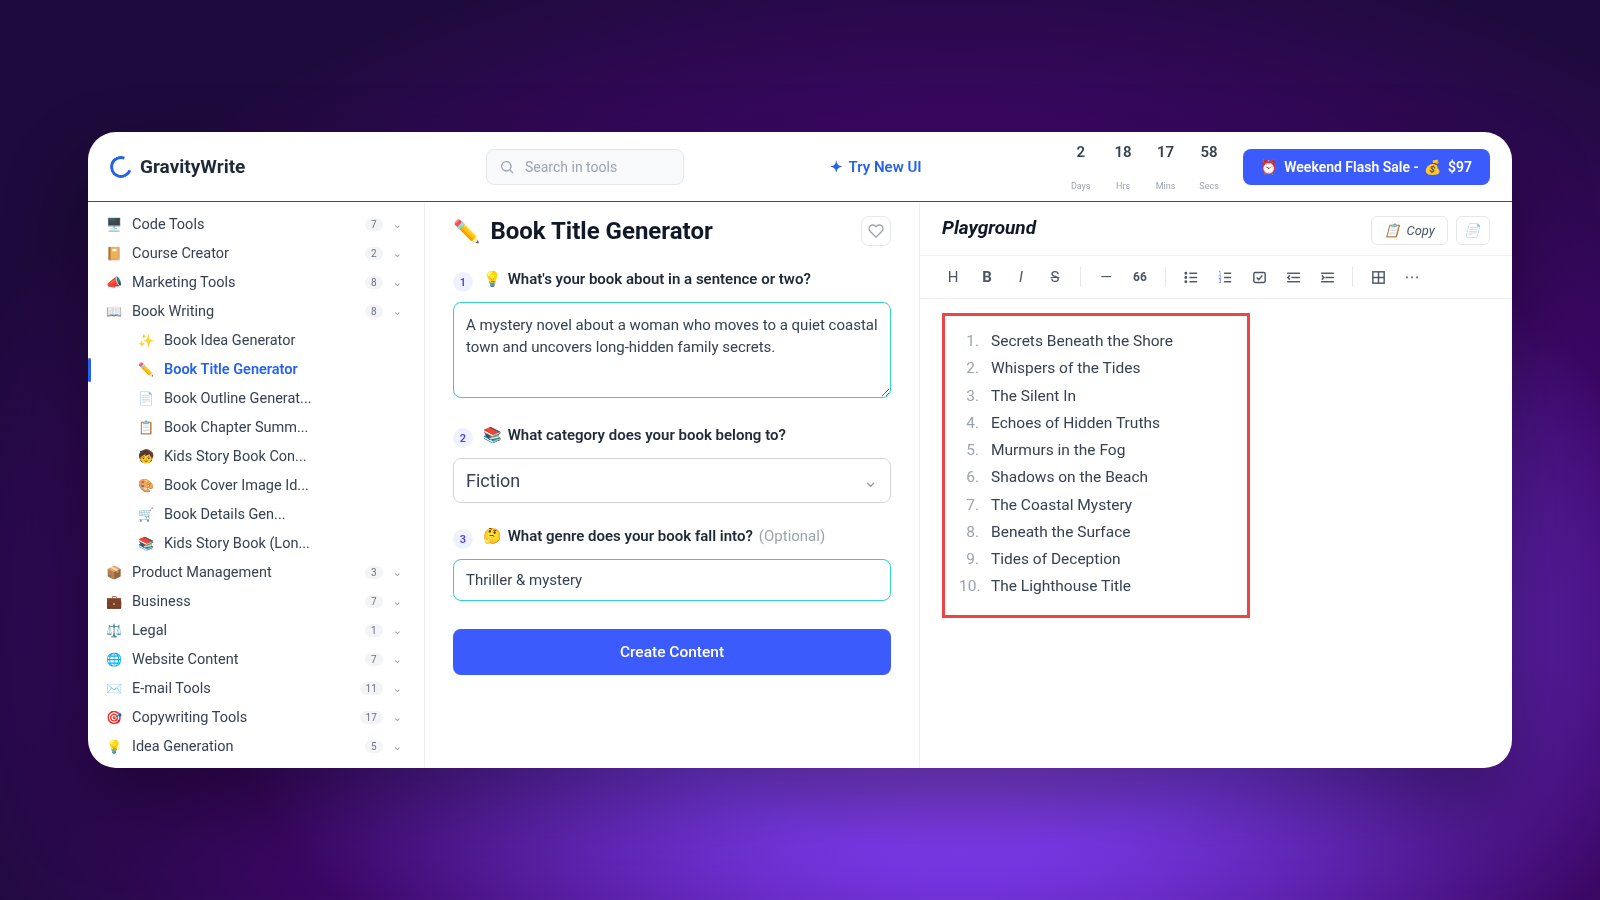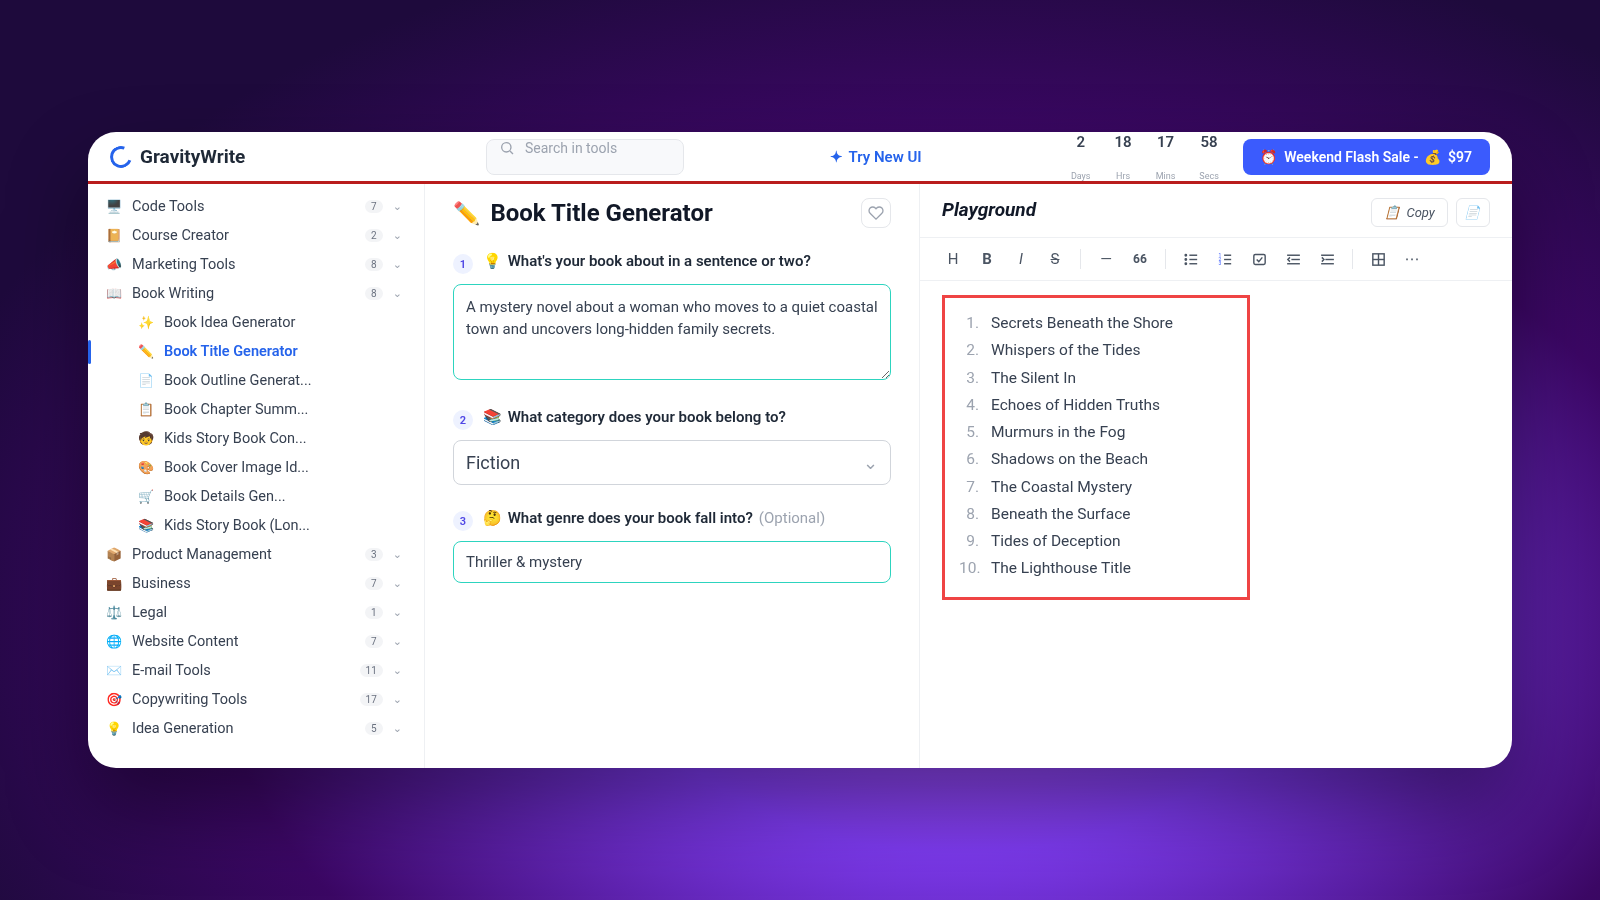--- a/index.html
+++ b/index.html
@@ -1,21 +1,21 @@
 <!DOCTYPE html>
 <html><head>
 <meta charset="utf-8">
 <style>
 * { margin:0; padding:0; box-sizing:border-box; font-family:-apple-system,BlinkMacSystemFont,"Segoe UI",Roboto,sans-serif; }
 body { width:1600px; height:900px; background:radial-gradient(ellipse at 60% 70%, #a855f7 0%, #7c3aed 25%, #3b0764 55%, #1e0a3c 80%); display:flex; align-items:center; justify-content:center; overflow:hidden; }
 .app-window { width:1424px; height:636px; background:#fff; border-radius:28px; overflow:hidden; display:flex; flex-direction:column; box-shadow:0 40px 80px rgba(0,0,0,0.4); }
-.header { height:52px; border-bottom:3px solid #b91c1c; display:flex; align-items:center; padding:0 22px; gap:16px; }
+.header { height:70px; border-bottom:1px solid #b91c1c; display:flex; align-items:center; padding:0 22px; gap:16px; }
 .logo { display:flex; align-items:center; gap:8px; font-weight:700; font-size:19px; color:#1f2937; width:200px; }
 .logo-icon { width:22px; height:22px; border:3px solid #2563eb; border-radius:50%; border-right-color:transparent; transform:rotate(-25deg); }
-.search-box { display:flex; gap:10px; width:198px; height:36px; background:#f8f9fb; border:1px solid #e5e7eb; border-radius:8px; padding:0 12px; color:#9ca3af; font-size:14px; margin-left:160px; }
+.search-box { display:flex; align-items:center; gap:10px; width:198px; height:36px; background:#f8f9fb; border:1px solid #e5e7eb; border-radius:8px; padding:0 12px; color:#9ca3af; font-size:14px; margin-left:160px; }
 .search-box svg { width:16px; height:16px; stroke:#9ca3af; }
 .try-new { color:#2563eb; font-weight:600; font-size:15px; margin-left:130px; display:flex; align-items:center; gap:6px; }
 .spacer { flex:1; }
 .countdown { display:flex; gap:8px; }
 .count-cell { text-align:center; padding:2px 8px; }
 .count-cell .num { font-size:15px; font-weight:600; color:#374151; }
 .count-cell .lbl { font-size:9px; color:#9ca3af;margin-top:20px; }
 .flash-btn { background:#3b5bfd; color:#fff; padding:10px 18px; border-radius:8px; font-weight:600; font-size:14px; display:flex; align-items:center; gap:6px; }
 .body { flex:1; display:flex; overflow:hidden; }
 .sidebar { width:337px; border-right:1px solid #eef0f3; padding:8px 0; overflow:auto; position:relative; }
@@ -251,20 +251,21 @@
             <div class="q-num">3</div>
             <div class="q-label">
                 <span>🤔</span>
                 <span>What genre does your book fall into?</span> 
                 <span class="q-opt">(Optional)</span>
               </div>
           </div>
           <input class="input-tx" value="Thriller &amp; mystery" style="">
         </div>
 
+        <button class="create-btn">Create Content</button>
       </div>
 
       <div class="play-panel">
         <div class="play-head">
           <h2>Playground</h2>
           <div class="play-actions">
             <div class="copy-btn">
               <span>📋</span>
               <span>Copy</span>
             </div>

